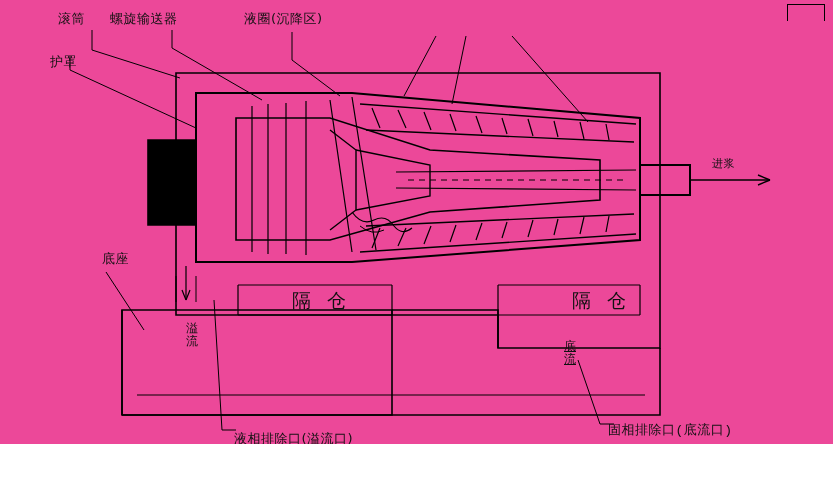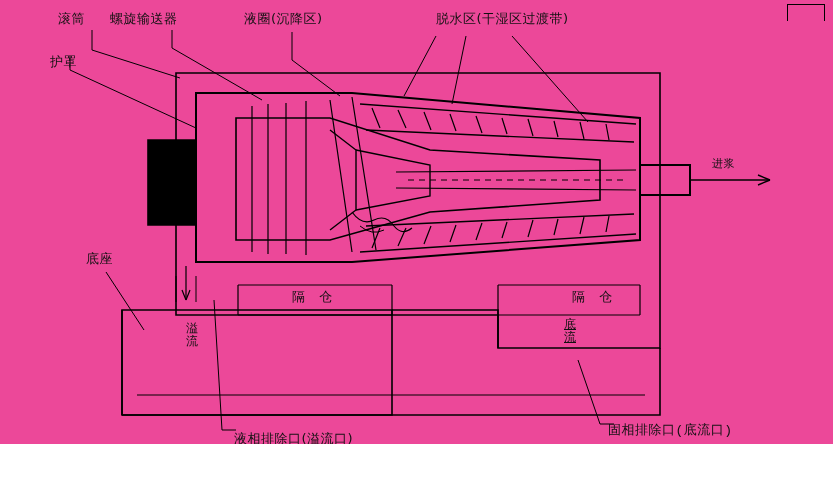--- a/index.html
+++ b/index.html
@@ -26,21 +26,21 @@
   .lbl-vert {
     position: absolute;
     font-size: 12px;
     color: #111111;
     line-height: 1.1;
     width: 14px;
     text-align: left;
   }
   .lbl-sp {
     position: absolute;
-    font-size: 13px;
+    font-size: 19px;
     color: #111111;
     white-space: nowrap;
     letter-spacing: 5px;
     padding-left: 40px;
   }
   svg.art {
     position: absolute;
     left: 0;
     top: 0;
   }
@@ -128,28 +128,27 @@
       <path d="M106 272 L144 330" stroke-width="1"></path>
       <path d="M214 300 L222 430 L236 430" stroke-width="1"></path>
       <path d="M578 360 L600 424 L614 424" stroke-width="1"></path>
     </g>
   </svg>
 
   <div class="lbl" style="left:58px; top:12px;">滚筒</div>
   <div class="lbl" style="left:50px; top:55px;">护罩</div>
   <div class="lbl" style="left:110px; top:12px;">螺旋输送器</div>
   <div class="lbl" style="left:244px; top:12px;">液圈(沉降区)</div>
-  <div class="lbl" style="left:436px; top:12px;">脱水区(干湿区过渡带)</div>
 
-  <div class="lbl" style="left:86px; top:252px;font-family:Liberation Serif, serif;">底座</div>
+  <div class="lbl" style="left:102px; top:252px;font-family:Liberation Serif, serif;">底座</div>
   <div class="lbl" style="left:712px; top:158px; font-size:11px;">进浆</div>
 
   <div class="lbl-sp" style="left:252px; top:288px;">隔 仓</div>
   <div class="lbl-sp" style="left:532px; top:288px;">隔 仓</div>
 
   <div class="lbl-vert" style="left:186px; top:322px;">溢流</div>
-  <div class="lbl-vert" style="left:564px; top:318px;text-decoration:underline;">底流</div>
+  <div class="lbl-vert" style="left:564px; top:340px;text-decoration:underline;">底流</div>
 
   <div class="lbl" style="left:234px; top:432px;text-align:center;">液相排除口(溢流口)</div>
   <div class="lbl" style="left:608px; top:424px;font-family:Liberation Mono, monospace;">固相排除口(底流口)</div>
 
   <div class="corner"></div>
 </div>
 
 </body></html>

